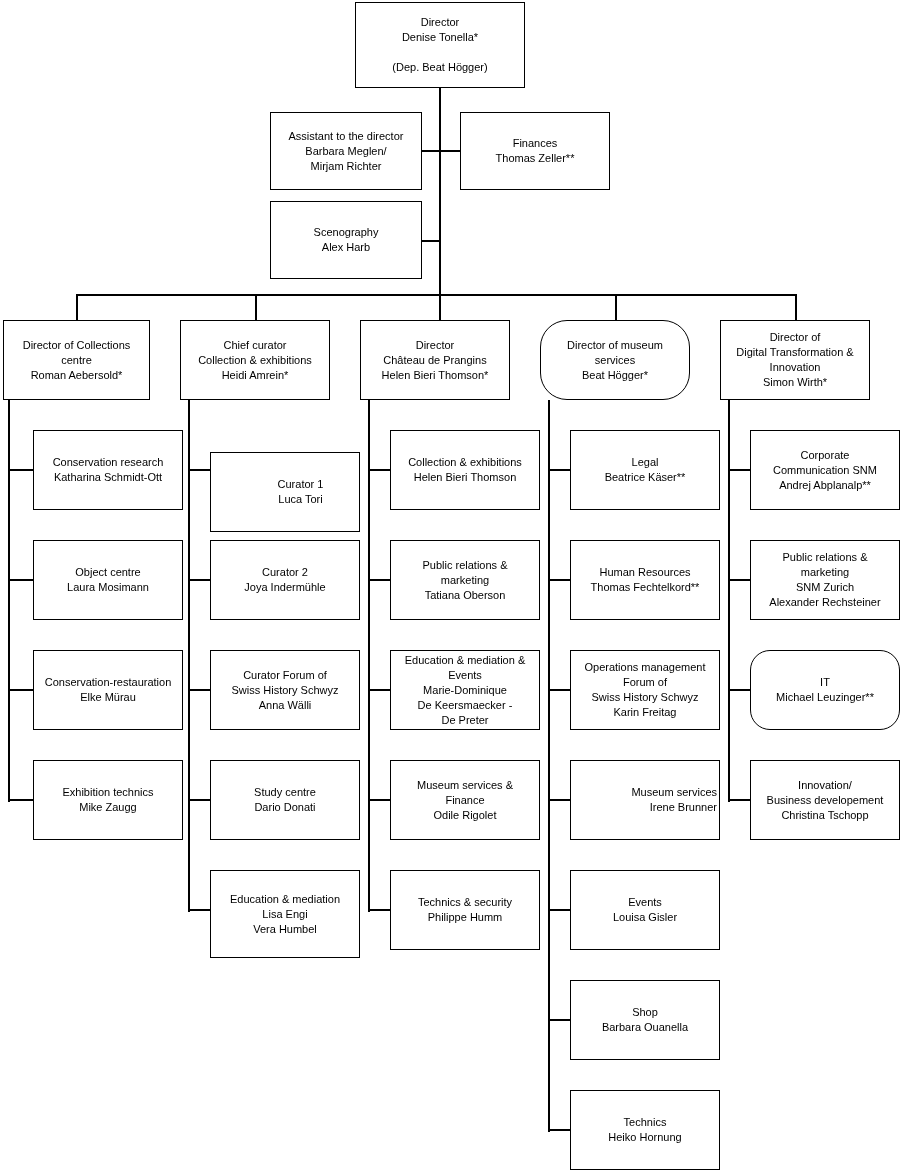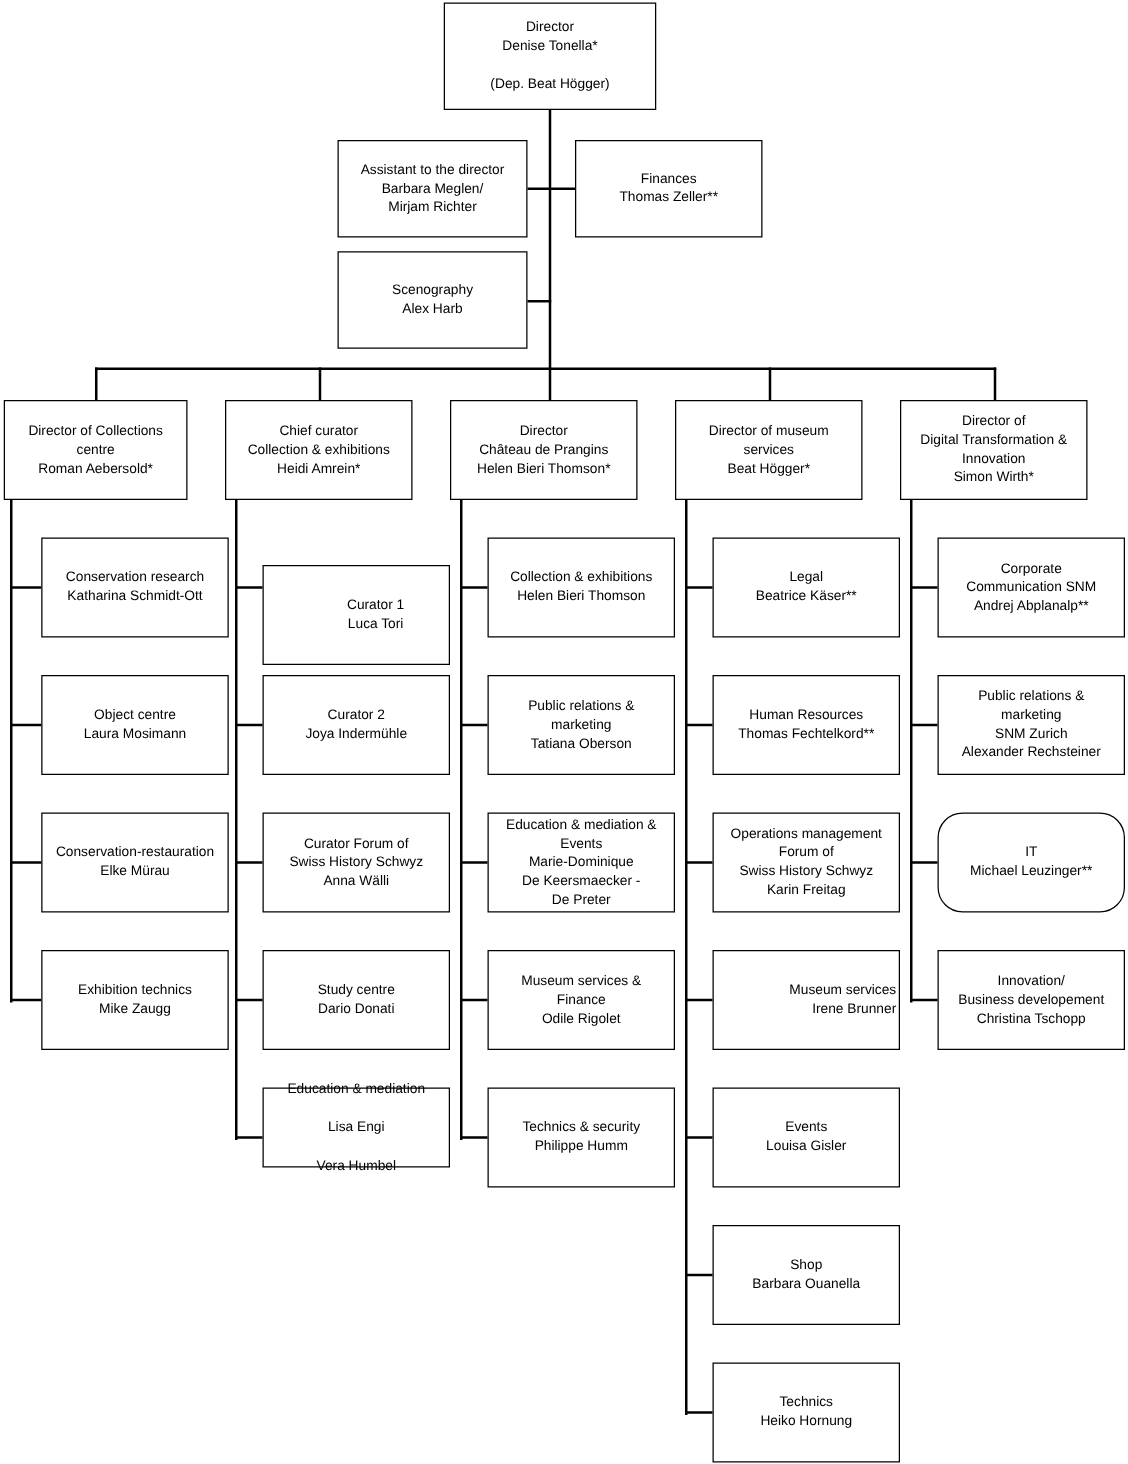--- a/index.html
+++ b/index.html
@@ -75,21 +75,21 @@
     </div>
     <div class="box" style="left: 210px; top: 650px; width: 150px; height: 80px;">
       <div class="bline">Curator Forum of</div>
       <div class="bline">Swiss History Schwyz</div>
       <div class="bline">Anna Wälli</div>
     </div>
     <div class="box" style="left: 210px; top: 760px; width: 150px; height: 80px;">
       <div class="bline">Study centre</div>
       <div class="bline">Dario Donati</div>
     </div>
-    <div class="box" style="left: 210px; top: 870px; width: 150px; height: 64px; gap: 16px;">
+    <div class="box" style="left: 210px; top: 870px; width: 150px; height: 88px;">
       <div class="bline">Education &amp; mediation</div>
       <div class="bline">Lisa Engi</div>
       <div class="bline">Vera Humbel</div>
     </div>
     <div class="box" style="left: 360px; top: 320px; width: 150px; height: 80px;">
       <div class="bline">Director</div>
       <div class="bline">Château de Prangins</div>
       <div class="bline">Helen Bieri Thomson*</div>
     </div>
     <div class="box" style="left: 390px; top: 430px; width: 150px; height: 80px;">
@@ -110,21 +110,21 @@
     </div>
     <div class="box" style="left: 390px; top: 760px; width: 150px; height: 80px;">
       <div class="bline">Museum services &amp;</div>
       <div class="bline">Finance</div>
       <div class="bline">Odile Rigolet</div>
     </div>
     <div class="box" style="left: 390px; top: 870px; width: 150px; height: 80px;">
       <div class="bline">Technics &amp; security</div>
       <div class="bline">Philippe Humm</div>
     </div>
-    <div class="box" style="left: 540px; top: 320px; width: 150px; height: 80px;">
+    <div class="box" style="left: 540px; top: 320px; width: 150px; height: 80px; border-radius: 27px;">
       <div class="bline">Director of museum</div>
       <div class="bline">services</div>
       <div class="bline">Beat Högger*</div>
     </div>
     <div class="box" style="left: 570px; top: 430px; width: 150px; height: 80px;">
       <div class="bline">Legal</div>
       <div class="bline">Beatrice Käser**</div>
     </div>
     <div class="box" style="left: 570px; top: 540px; width: 150px; height: 80px;">
       <div class="bline">Human Resources</div>

